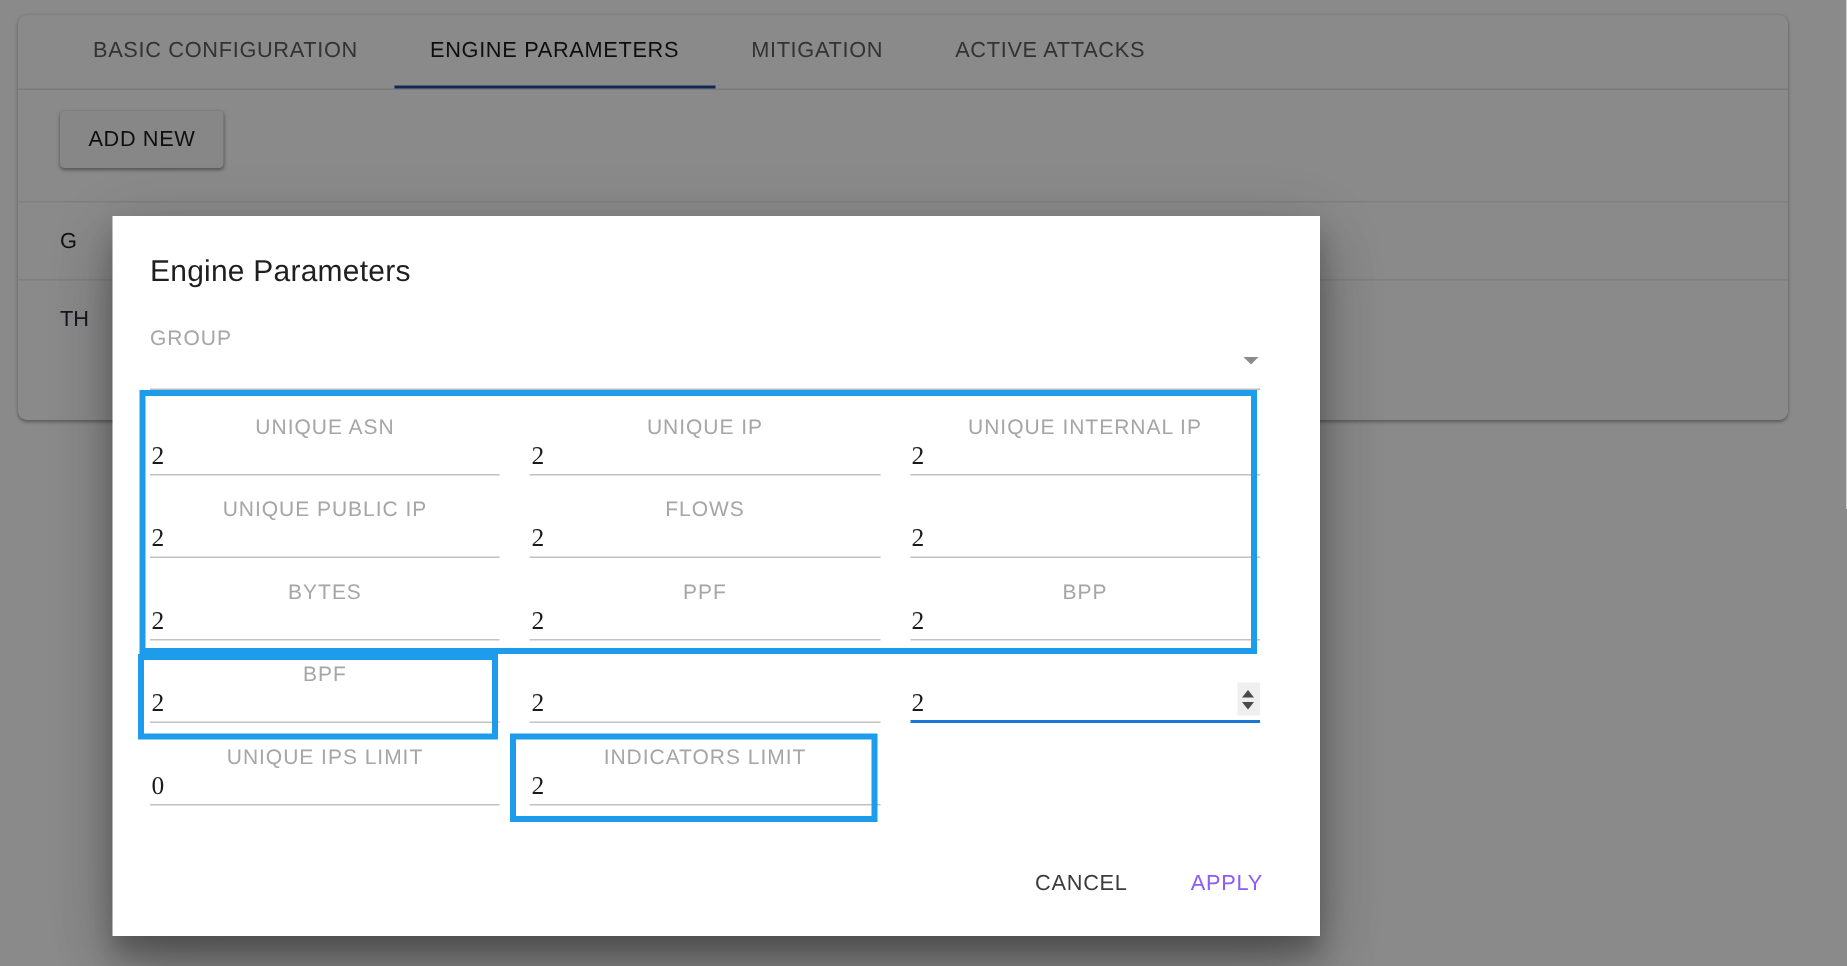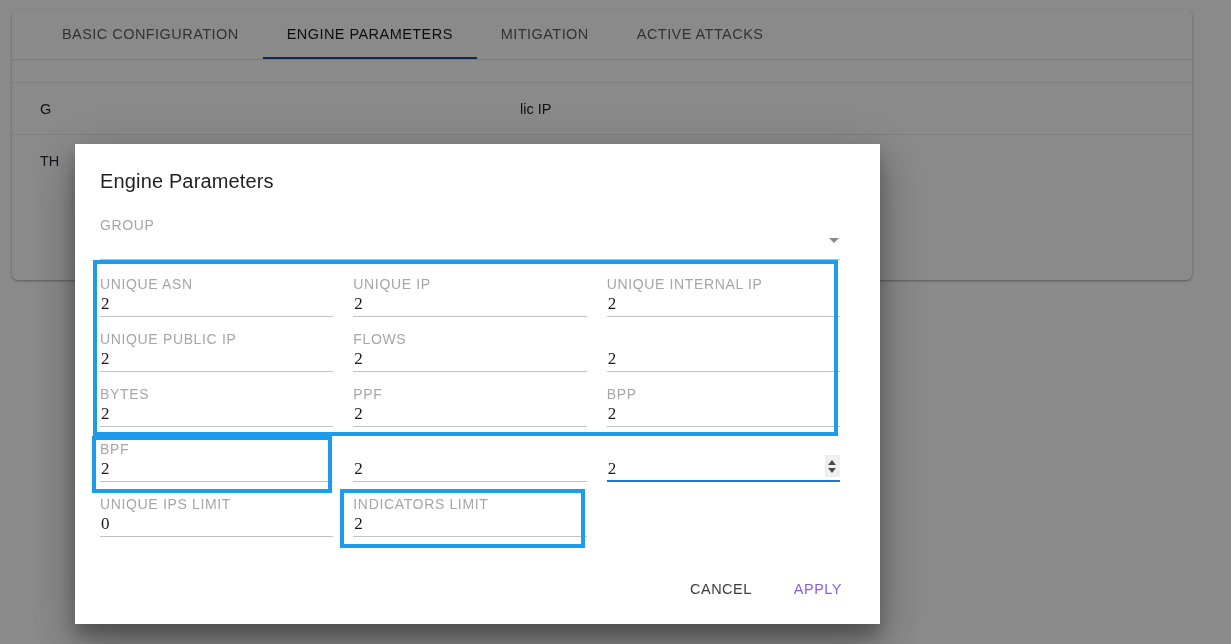--- a/index.html
+++ b/index.html
@@ -173,20 +173,21 @@
     grid-template-columns: repeat(3, 1fr);
     column-gap: 20px;
     row-gap: 0;
     width: 740px;
   }
 
   .field {
     position: relative;
     height: 55px;
     padding-top: 9px;
+    text-align: center;
   }
   .field .field-value {
     position: absolute;
     left: 1px;
     top: 26px;
     font-size: 17px;
     color: #1a1a1a;
     font-family: "Liberation Serif", serif;
     letter-spacing: .2px;
   }
@@ -271,20 +272,23 @@
         <span>ENGINE PARAMETERS</span>
       </div>
       <div class="tab">
         <span>MITIGATION</span>
       </div>
       <div class="tab">
         <span>ACTIVE ATTACKS</span>
       </div>
     </div>
 
+    <div class="addnew-btn">
+      <span>ADD NEW</span>
+    </div>
 
     <div class="bg-table">
       <div class="bg-row header-row">
         <span class="c1">G</span>
         <span class="c2">lic IP</span>
       </div>
       <div class="bg-row body-row">
         <span class="c1">TH</span>
       </div>
     </div>

